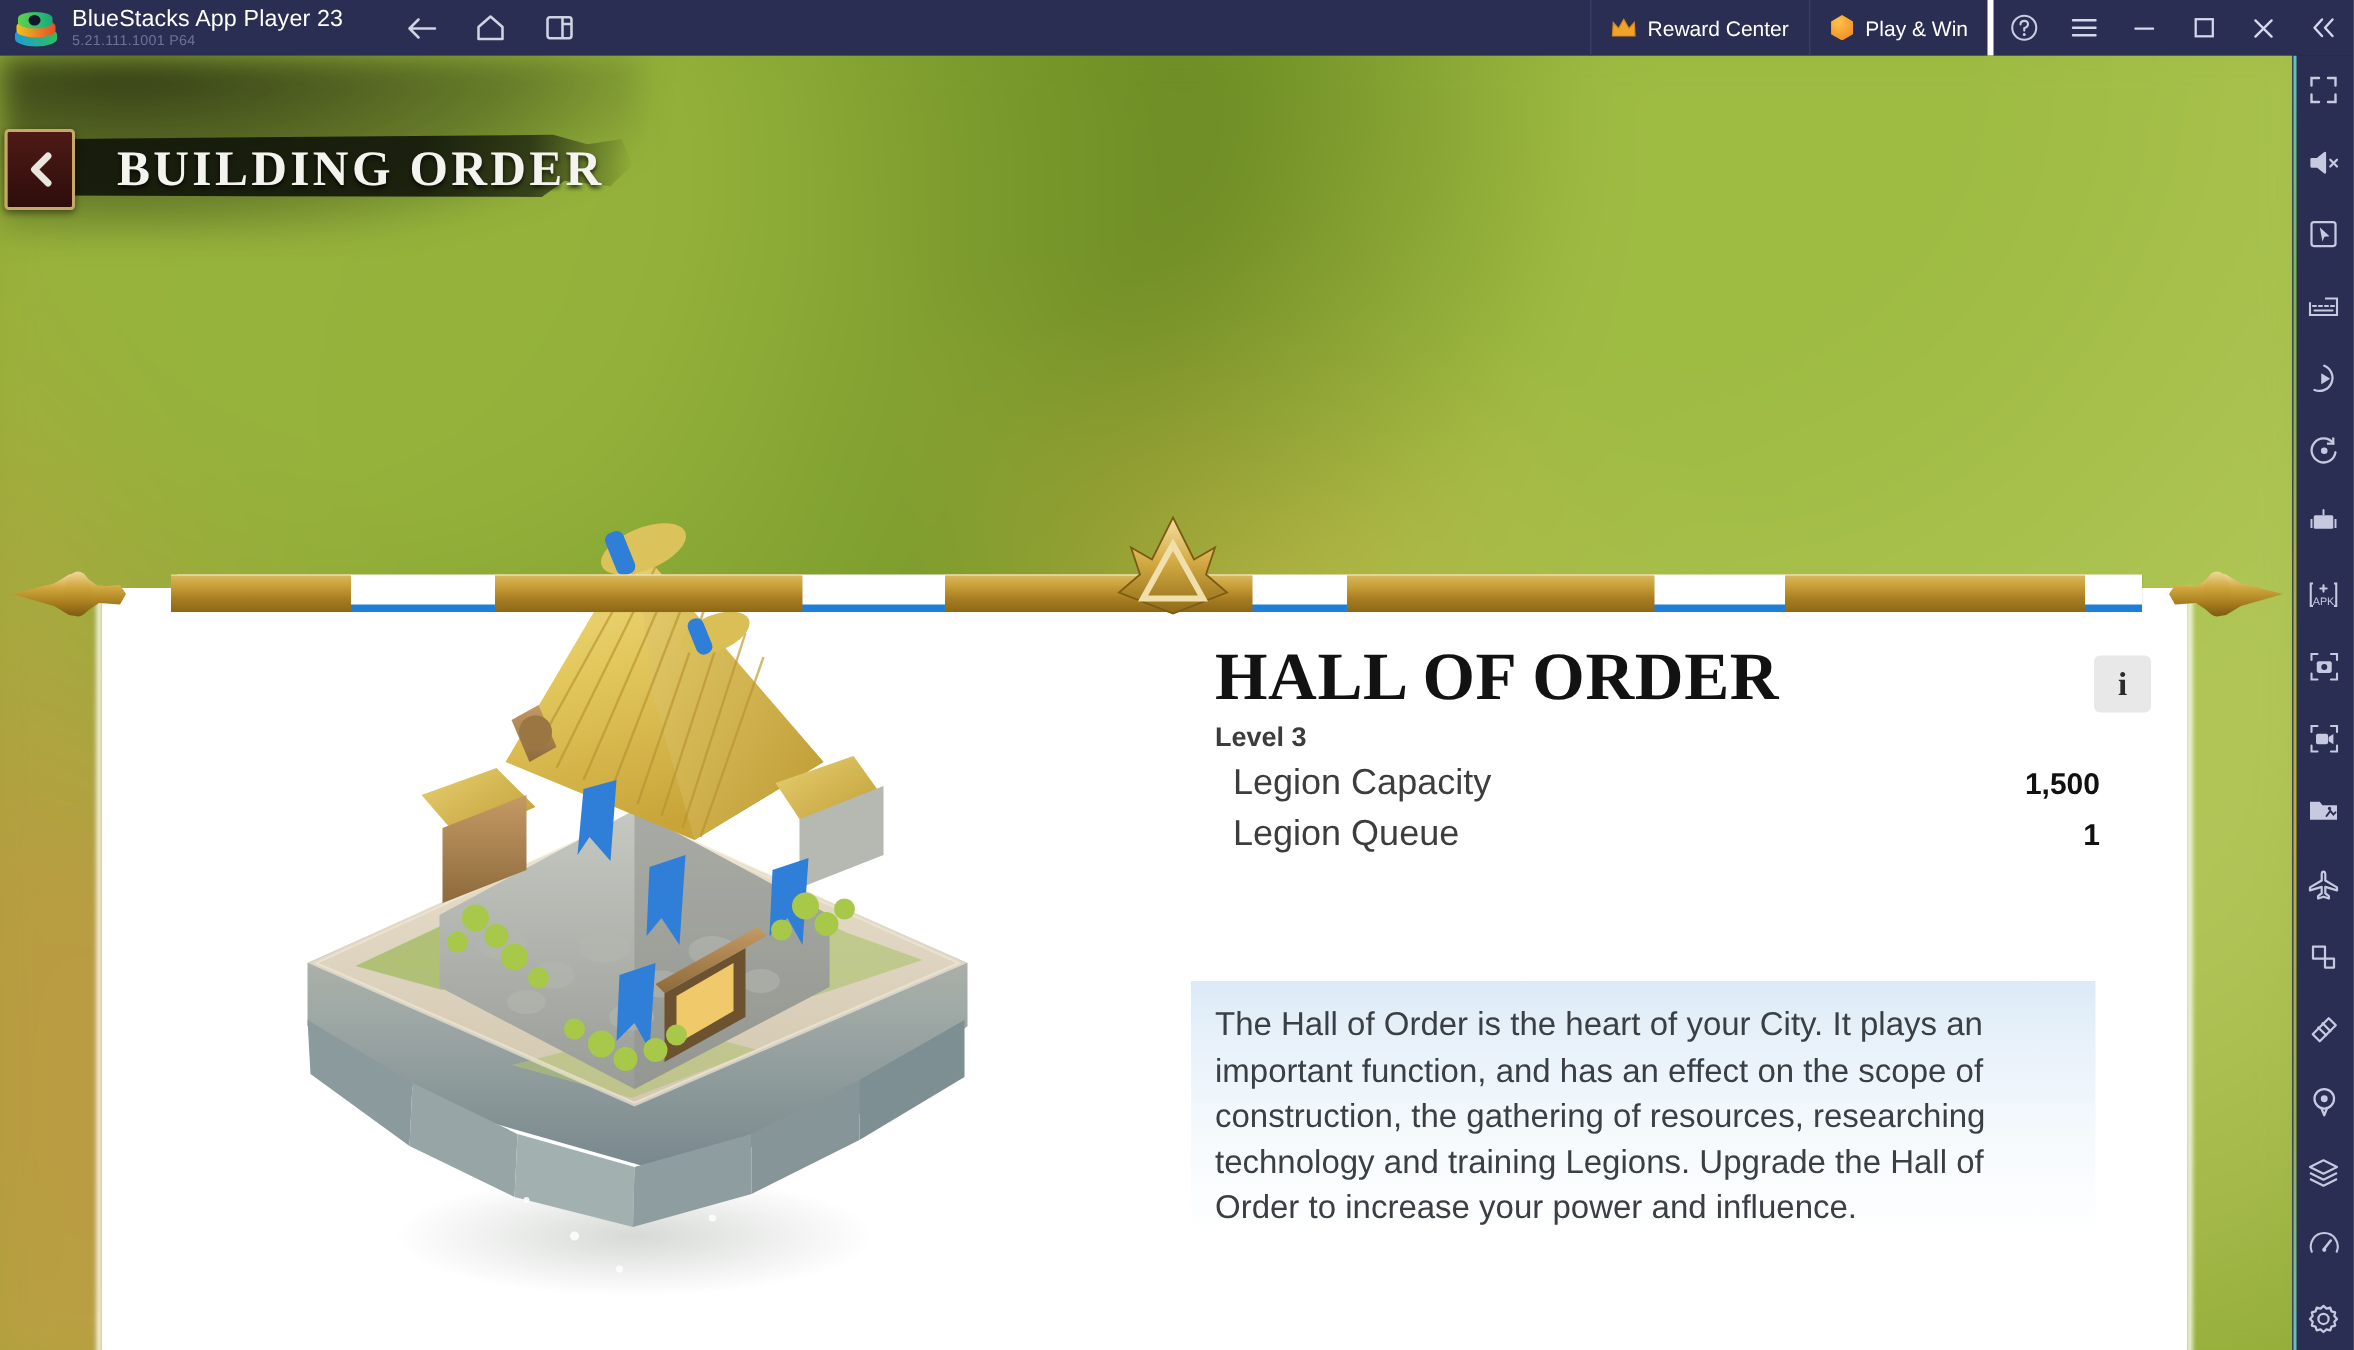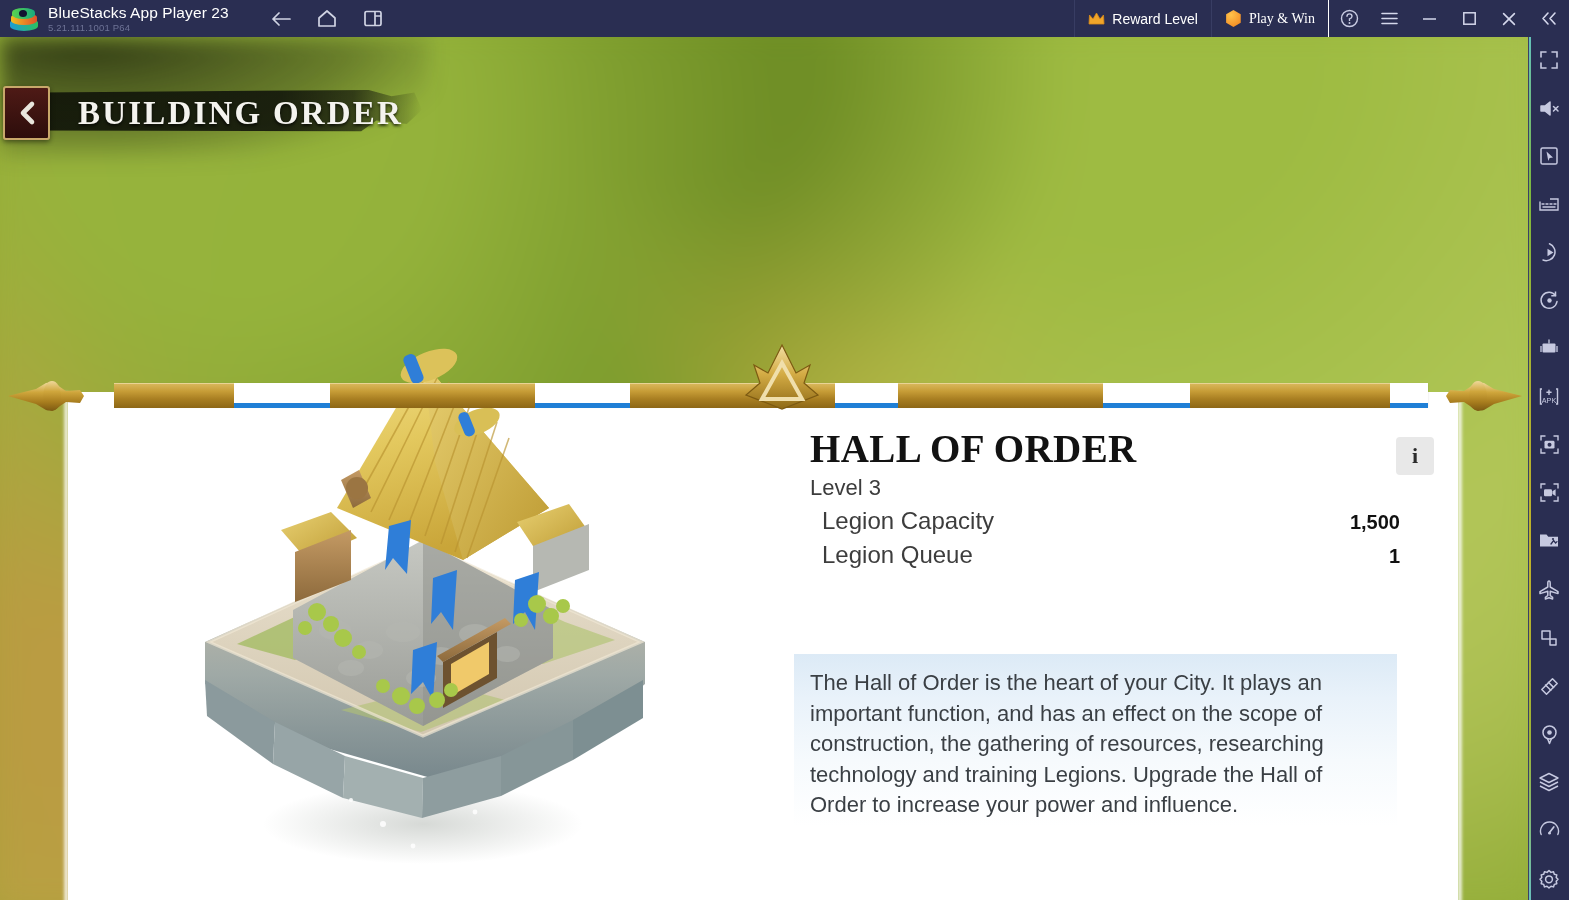--- a/index.html
+++ b/index.html
@@ -54,21 +54,21 @@
 
   #tb-right {
     position: absolute; right: 0; top: 0; height: 37px;
     display: flex; align-items: center;
   }
   .tb-chip {
     height: 37px; display: flex; align-items: center; gap: 7px;
     padding: 0 13px; color: #fff; font-size: 14px; cursor: pointer;
     border-left: 1px solid #383d63;
   }
-  #chip-playwin { border-right: 1px solid #ffffff; font-family: Liberation Serif, serif; }
+  #chip-playwin { border-right: 4px solid #ffffff; }
   .crown {
     width: 17px; height: 13px; position: relative; flex: 0 0 auto;
   }
   .crown svg { display:block; }
   .hexcoin {
     width: 17px; height: 17px; background: radial-gradient(circle at 35% 30%, #ffc24a, #ef7d1a);
     clip-path: polygon(50% 0%, 93% 25%, 93% 75%, 50% 100%, 7% 75%, 7% 25%);
     flex: 0 0 auto;
   }
   .tb-win {
@@ -195,27 +195,27 @@
   }
 
   #info-col {
     position: absolute; left: 810px; top: 392px;
     width: 590px; z-index: 16;
     color: #1a1a1a;
   }
   #bld-title {
     font-family: "Liberation Serif", serif;
     font-weight: 700;
-    font-size: 39px;
+    font-size: 45px;
     letter-spacing: .4px;
     line-height: 1.02;
     color: #121212;
   }
   #bld-level {
-    font-size: 22px; color: #3c3c3c; margin-top: 6px; font-weight: 400;
+    font-size: 18px; color: #3c3c3c; margin-top: 6px; font-weight: 700;
   }
   .statrow {
     display: flex; justify-content: space-between; align-items: baseline;
     margin-top: 6px;
     margin-left: 12px;
   }
   .stat-label { font-size: 24px; color: #3d3d3d; }
   .stat-value { font-size: 20px; color: #111; font-weight: 700; }
 
   #infobtn {
@@ -507,21 +507,21 @@
       </div>
     </div>
 
     <div id="tb-right">
       <div class="tb-chip">
         <span class="crown">
           <svg width="17" height="13" viewBox="0 0 17 13">
             <path d="M1 12 L1.5 3 L5 7 L8.5 1 L12 7 L15.5 3 L16 12 Z" fill="#f0a52a" stroke="#d98a16" stroke-width=".8"></path>
           </svg>
         </span>
-        <span>Reward Level</span>
+        <span>Reward Center</span>
       </div>
       <div class="tb-chip" id="chip-playwin">
         <span class="hexcoin"></span>
         <span>Play &amp; Win</span>
       </div>
       <div class="tb-win">
         <svg width="19" height="19" viewBox="0 0 19 19">
           <circle cx="9.5" cy="9.5" r="8" fill="none" stroke="#c8cbe2" stroke-width="1.4"></circle>
           <path d="M7 7.3 Q7 4.9 9.5 4.9 Q12 4.9 12 7.2 Q12 9 9.5 9.8 V11.4" fill="none" stroke="#c8cbe2" stroke-width="1.4" stroke-linecap="round"></path>
           <circle cx="9.5" cy="14" r="1" fill="#c8cbe2"></circle>

